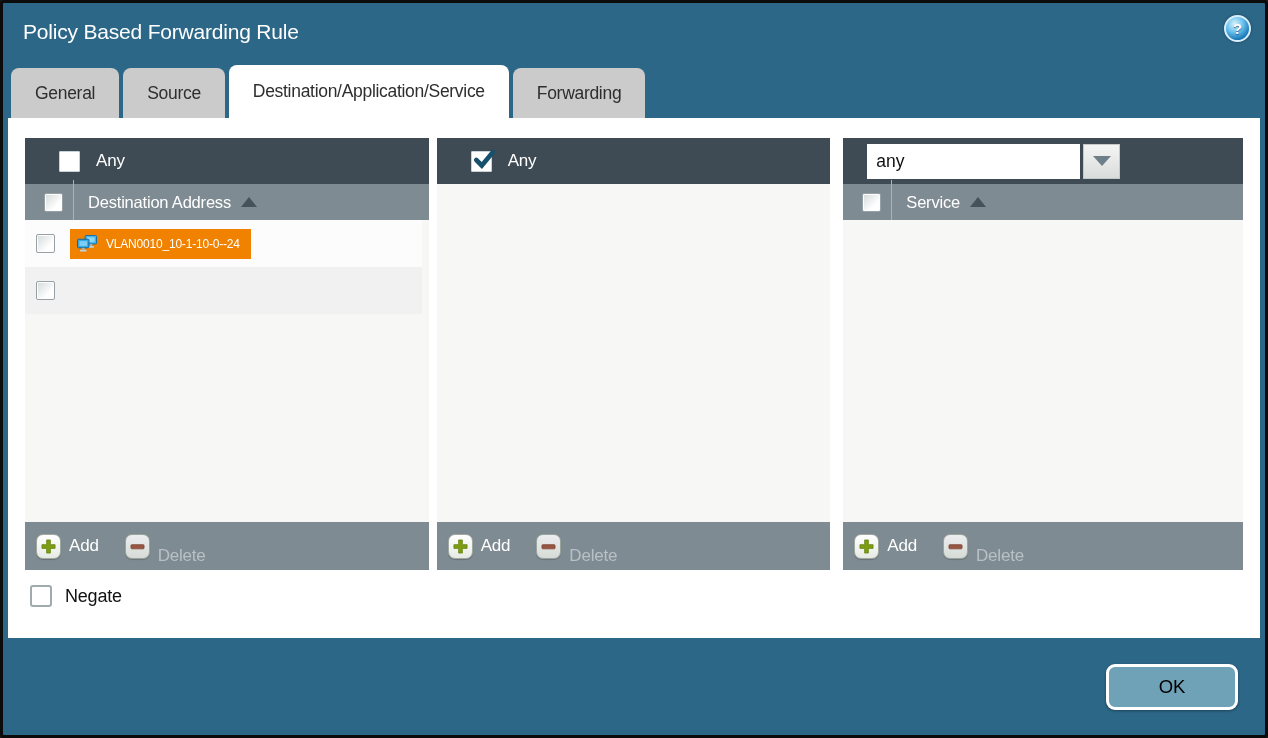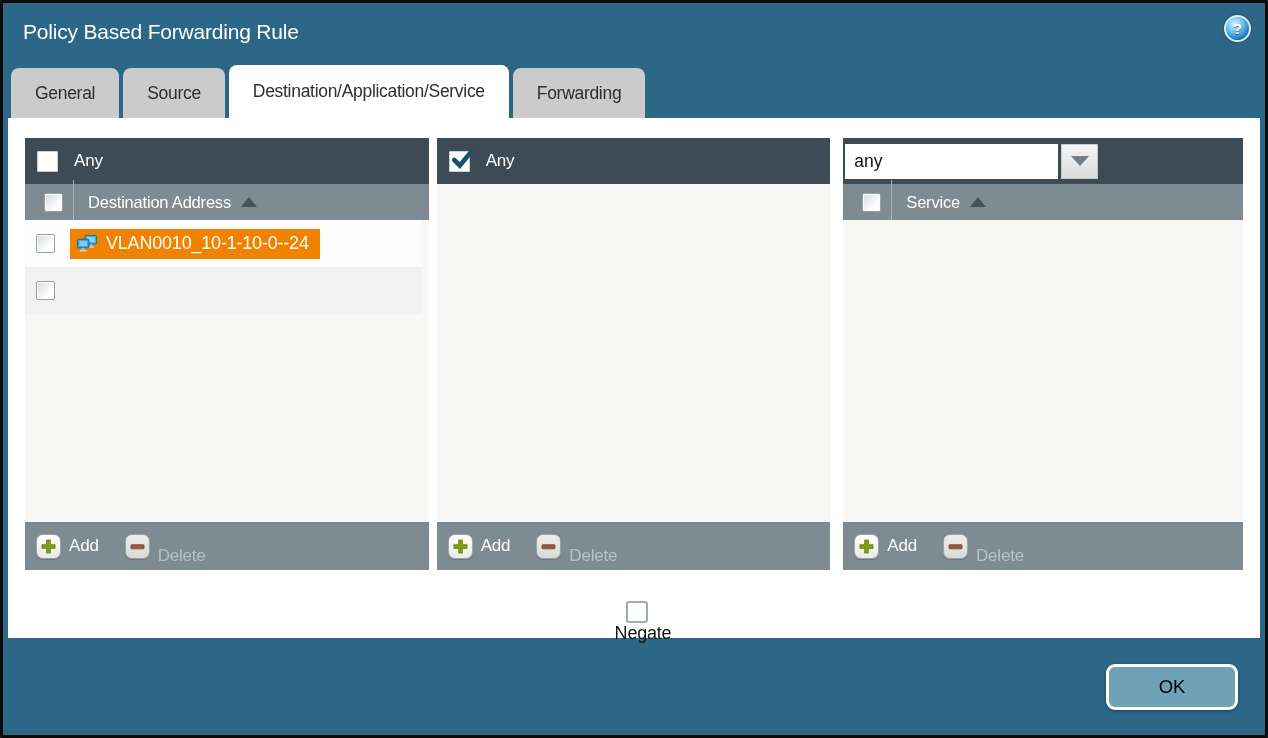--- a/index.html
+++ b/index.html
@@ -44,21 +44,21 @@
     padding:20px 17px 0 17px;
   }
   .cols { display:flex; }
   .col { display:flex; flex-direction:column; height:432px; }
   .col.c1 { width:404px; margin-right:8px; }
   .col.c2 { width:394px; margin-right:13px; }
   .col.c3 { width:400px; }
 
   .col-top {
     height:46px; background:#3f4b54; display:flex; align-items:center;
-    padding:0 2px; flex:none;
+    padding:0 24px; flex:none;
   }
   .any-label { color:#fff; font-size:17px; margin-left:16px; letter-spacing:-0.2px; }
 
   .col-head {
     height:36px; background:#7f8b92; display:flex; align-items:center;
     padding:0 10px; flex:none;
   }
   .col-head .divider { width:1px; height:44px; background:#aab3b8; margin-left:10px; }
   .head-label { color:#ffffff; font-size:16.5px; margin-left:14px; letter-spacing:-0.2px; }
   .sort-asc {
@@ -97,21 +97,21 @@
     width:19px; height:19px; border:1px solid #97a1a5; border-radius:2px;
     background:linear-gradient(135deg,#d4d9da 0%,#ffffff 70%);
     box-shadow:inset 0 0 0 1px #fdfdfd; cursor:pointer;
   }
   .col-head .cb-bevel { margin-left:9px; }
   .row .cb-bevel { margin-left:11px; }
 
   
   .tag {
     margin-left:15px; height:30px; display:inline-flex; align-items:center; gap:7px;
-    background:#f08200; color:#ffffff; font-size:18px; letter-spacing:-0.2px;
+    background:#f08200; color:#ffffff; font-size:12px; letter-spacing:-0.2px;
     padding:0 11px 0 6px;
   }
 
   
   .dropdown { display:flex; align-items:center; margin-left:0; }
   .dd-input {
     width:213px; height:35px; border:1px solid #ffffff; background:#ffffff;
     font-family:inherit; font-size:17.5px; color:#111; padding:0 8px; border-radius:0;
   }
   .dd-btn {
@@ -119,21 +119,21 @@
     background:linear-gradient(#f4f4f4,#dadcdc); cursor:pointer;
     display:flex; align-items:center; justify-content:center;
   }
   .dd-arrow {
     width:0; height:0;
     border-left:9px solid transparent; border-right:9px solid transparent;
     border-top:10px solid #6e7f8a;
   }
 
   
-  .negate-row { display:flex; align-items:center; margin-top:31px; padding-left:5px;flex-direction:column; }
+  .negate-row { display:flex; align-items:center; margin-top:15px; padding-left:5px; }
   .cb-negate {
     width:22px; height:22px; background:#fff; border:2px solid #9fabad; border-radius:3px; cursor:pointer;
   }
   .negate-label { font-size:18px; color:#111; margin-left:13px; letter-spacing:-0.2px; }
 
   
   .footer {
     position:absolute; left:0; top:635px; right:0; height:97px;
     display:flex; justify-content:flex-end; align-items:center; gap:12px; padding-right:27px;padding-left:33px;
   }

